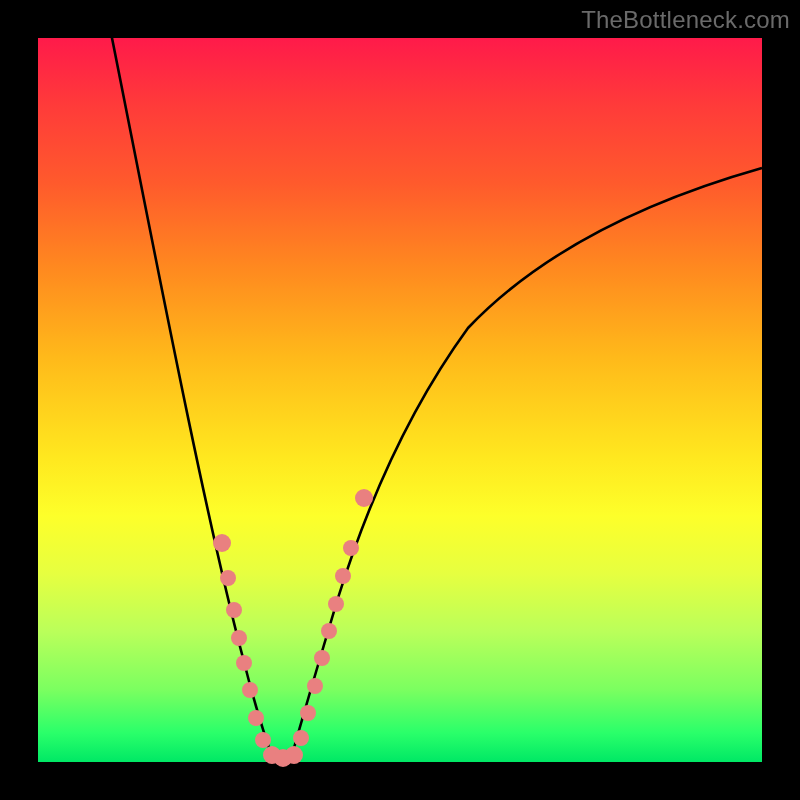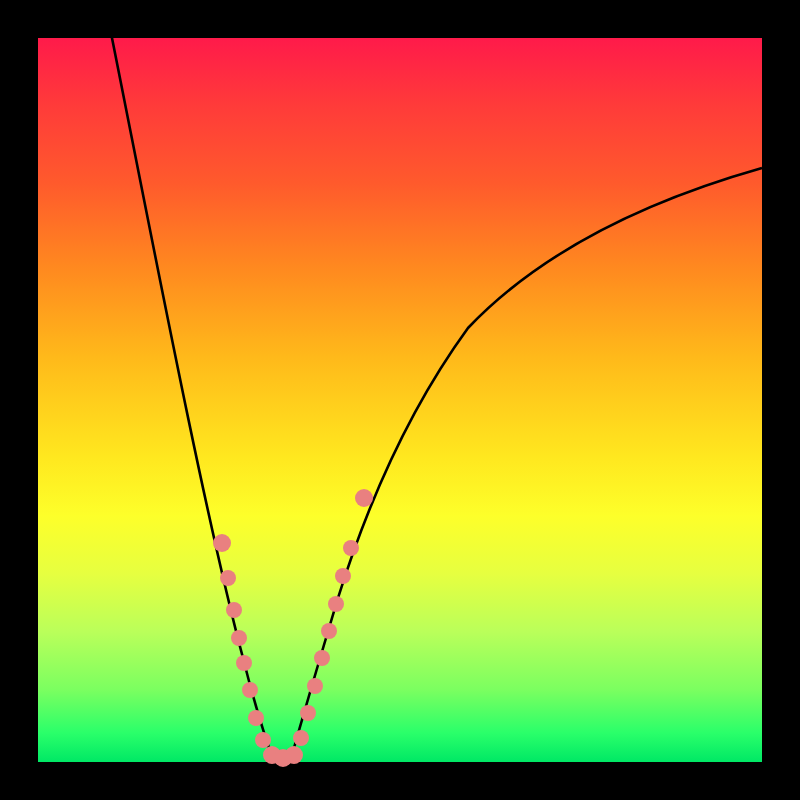--- a/index.html
+++ b/index.html
@@ -96,13 +96,14 @@
       <circle class="dot" cx="284" cy="620" r="8"></circle>
       <circle class="dot" cx="291" cy="593" r="8"></circle>
       <circle class="dot" cx="298" cy="566" r="8"></circle>
       <circle class="dot" cx="305" cy="538" r="8"></circle>
       <circle class="dot" cx="313" cy="510" r="8"></circle>
       <circle class="dot" cx="326" cy="460" r="9"></circle>
     </svg>
 
   </div>
 
+  <div class="watermark">TheBottleneck.com</div>
 </div>
 
 </body></html>

